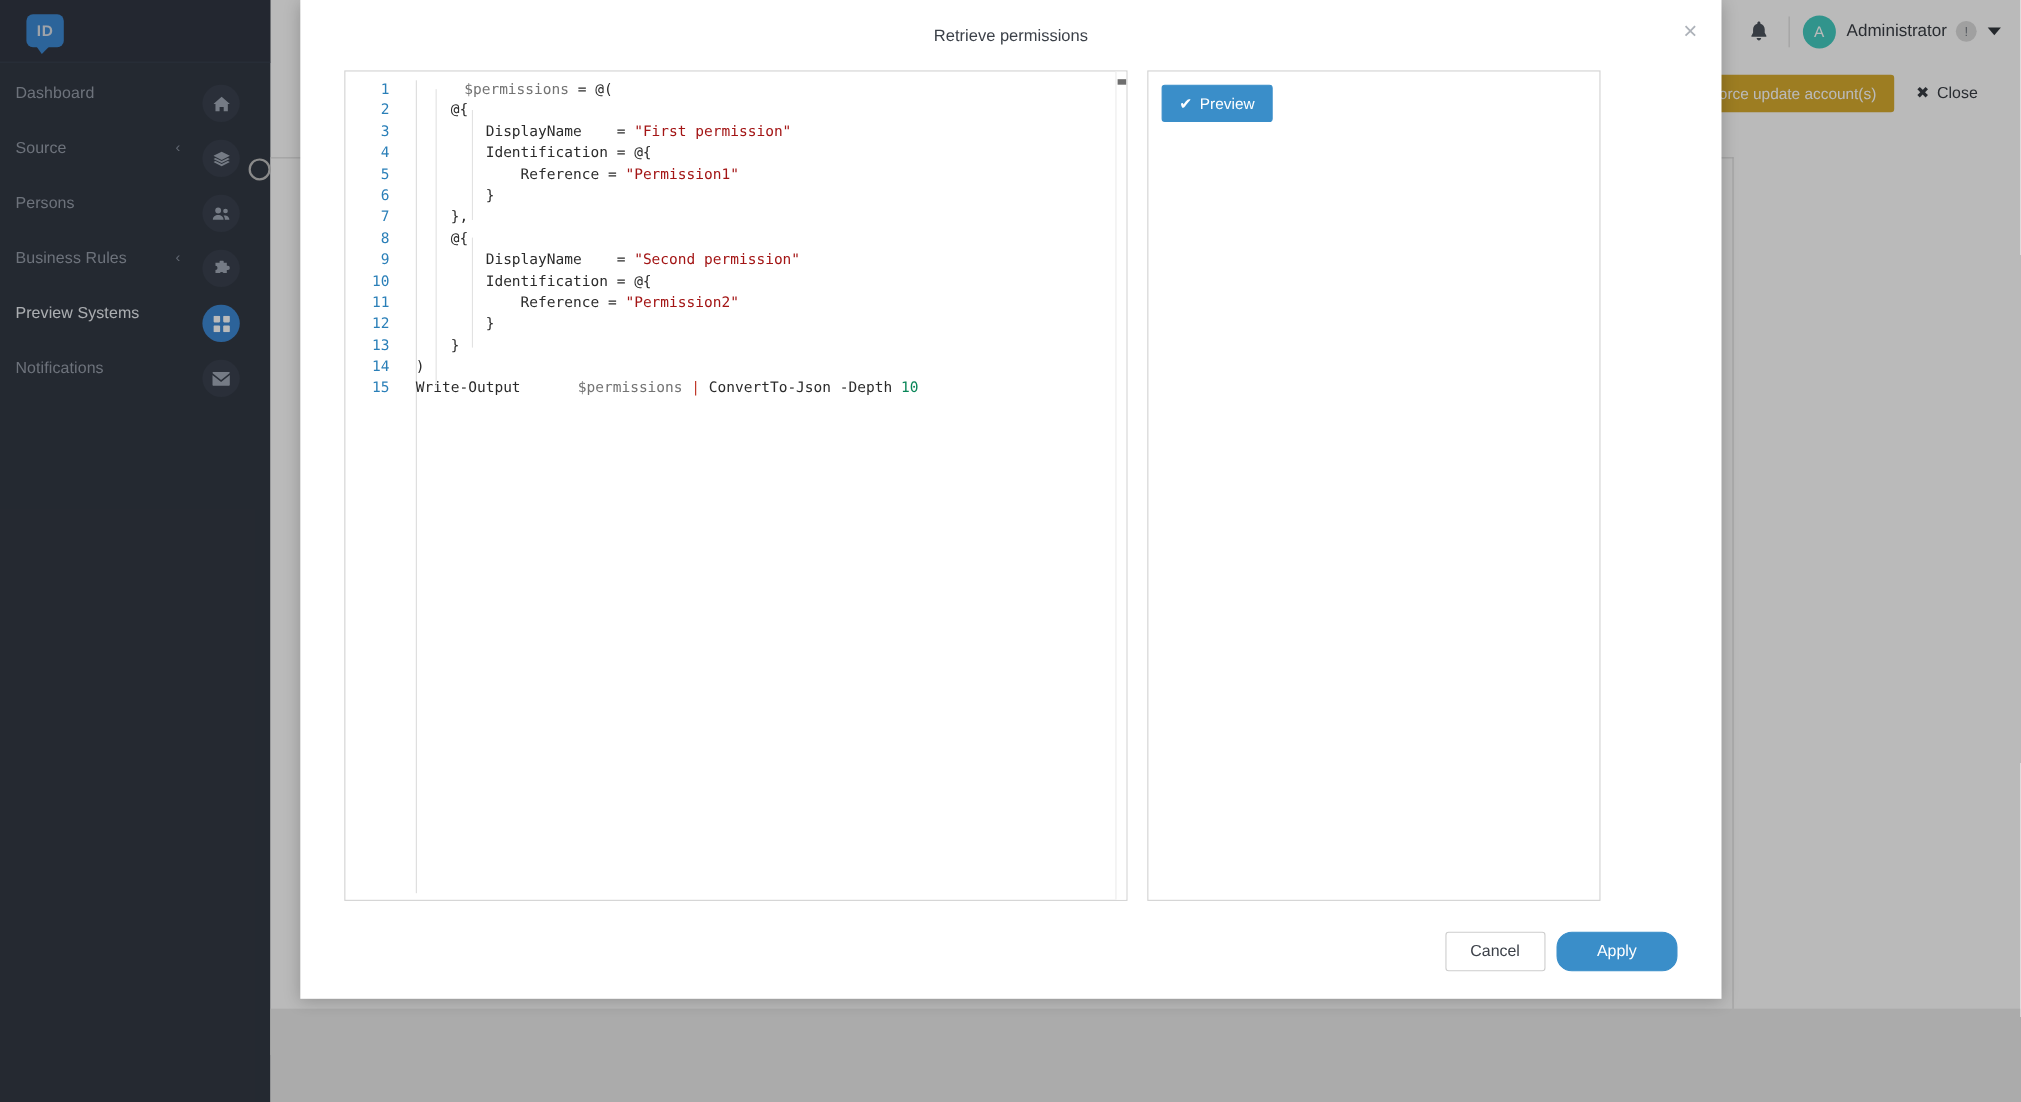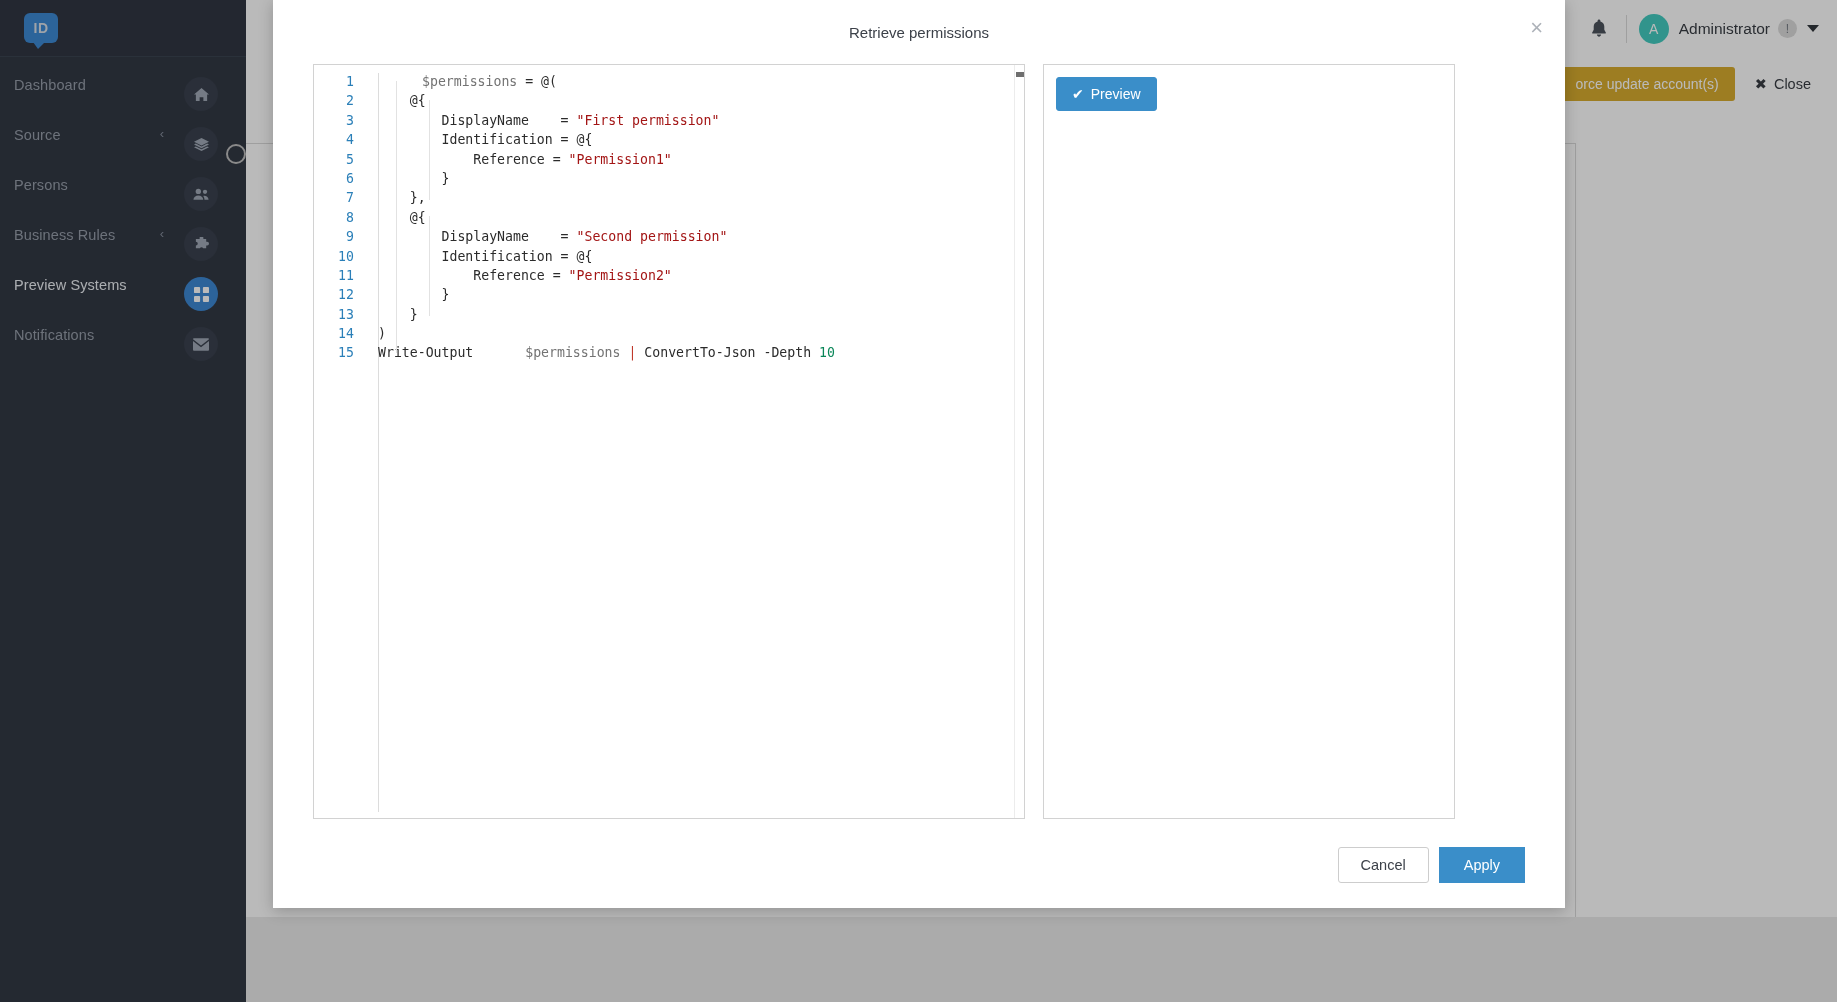--- a/index.html
+++ b/index.html
@@ -105,21 +105,21 @@
     border-top: 7px solid #23282e;
   }
 
   
   .page-area {
     position: absolute; left: 246px; top: 57px;
     width: 1591px; height: 945px;
     background: #ffffff;
   }
   .page-toolbar {
-    position: absolute; right: 16px; top: 10px;
+    position: absolute; right: 29px; top: 10px;
     display: flex; gap: 10px; align-items: center;
   }
   .btn-warning {
     background: #d4a520; color: #fff;
     border: none; border-radius: 3px;
     padding: 9px 16px; font-size: 14px; cursor: pointer;
     white-space: nowrap;
   }
   .btn-ghost {
     background: transparent; border: none; cursor: pointer;
@@ -231,21 +231,21 @@
   .modal-footer {
     display: flex; justify-content: flex-end; gap: 10px;
     padding: 28px 40px 0 0;
   }
   .btn-cancel {
     background: #fff; border: 1px solid #cdcdcd; color: #3c4149;
     border-radius: 3px; padding: 9px 22px; font-size: 14.5px; cursor: pointer;
   }
   .btn-apply {
     background: #3a8ec9; border: 1px solid #3a8ec9; color: #fff;
-    border-radius: 0; padding: 9px 24px; font-size: 14.5px; cursor: pointer;
+    border-radius: 14px; padding: 9px 36px; font-size: 14.5px; cursor: pointer;
   }
 </style>
 </head>
 <body>
 
 <div id="app">
 
   <aside class="sidebar">
     <div class="sidebar-logo-wrap">
       <div class="logo-bubble">

